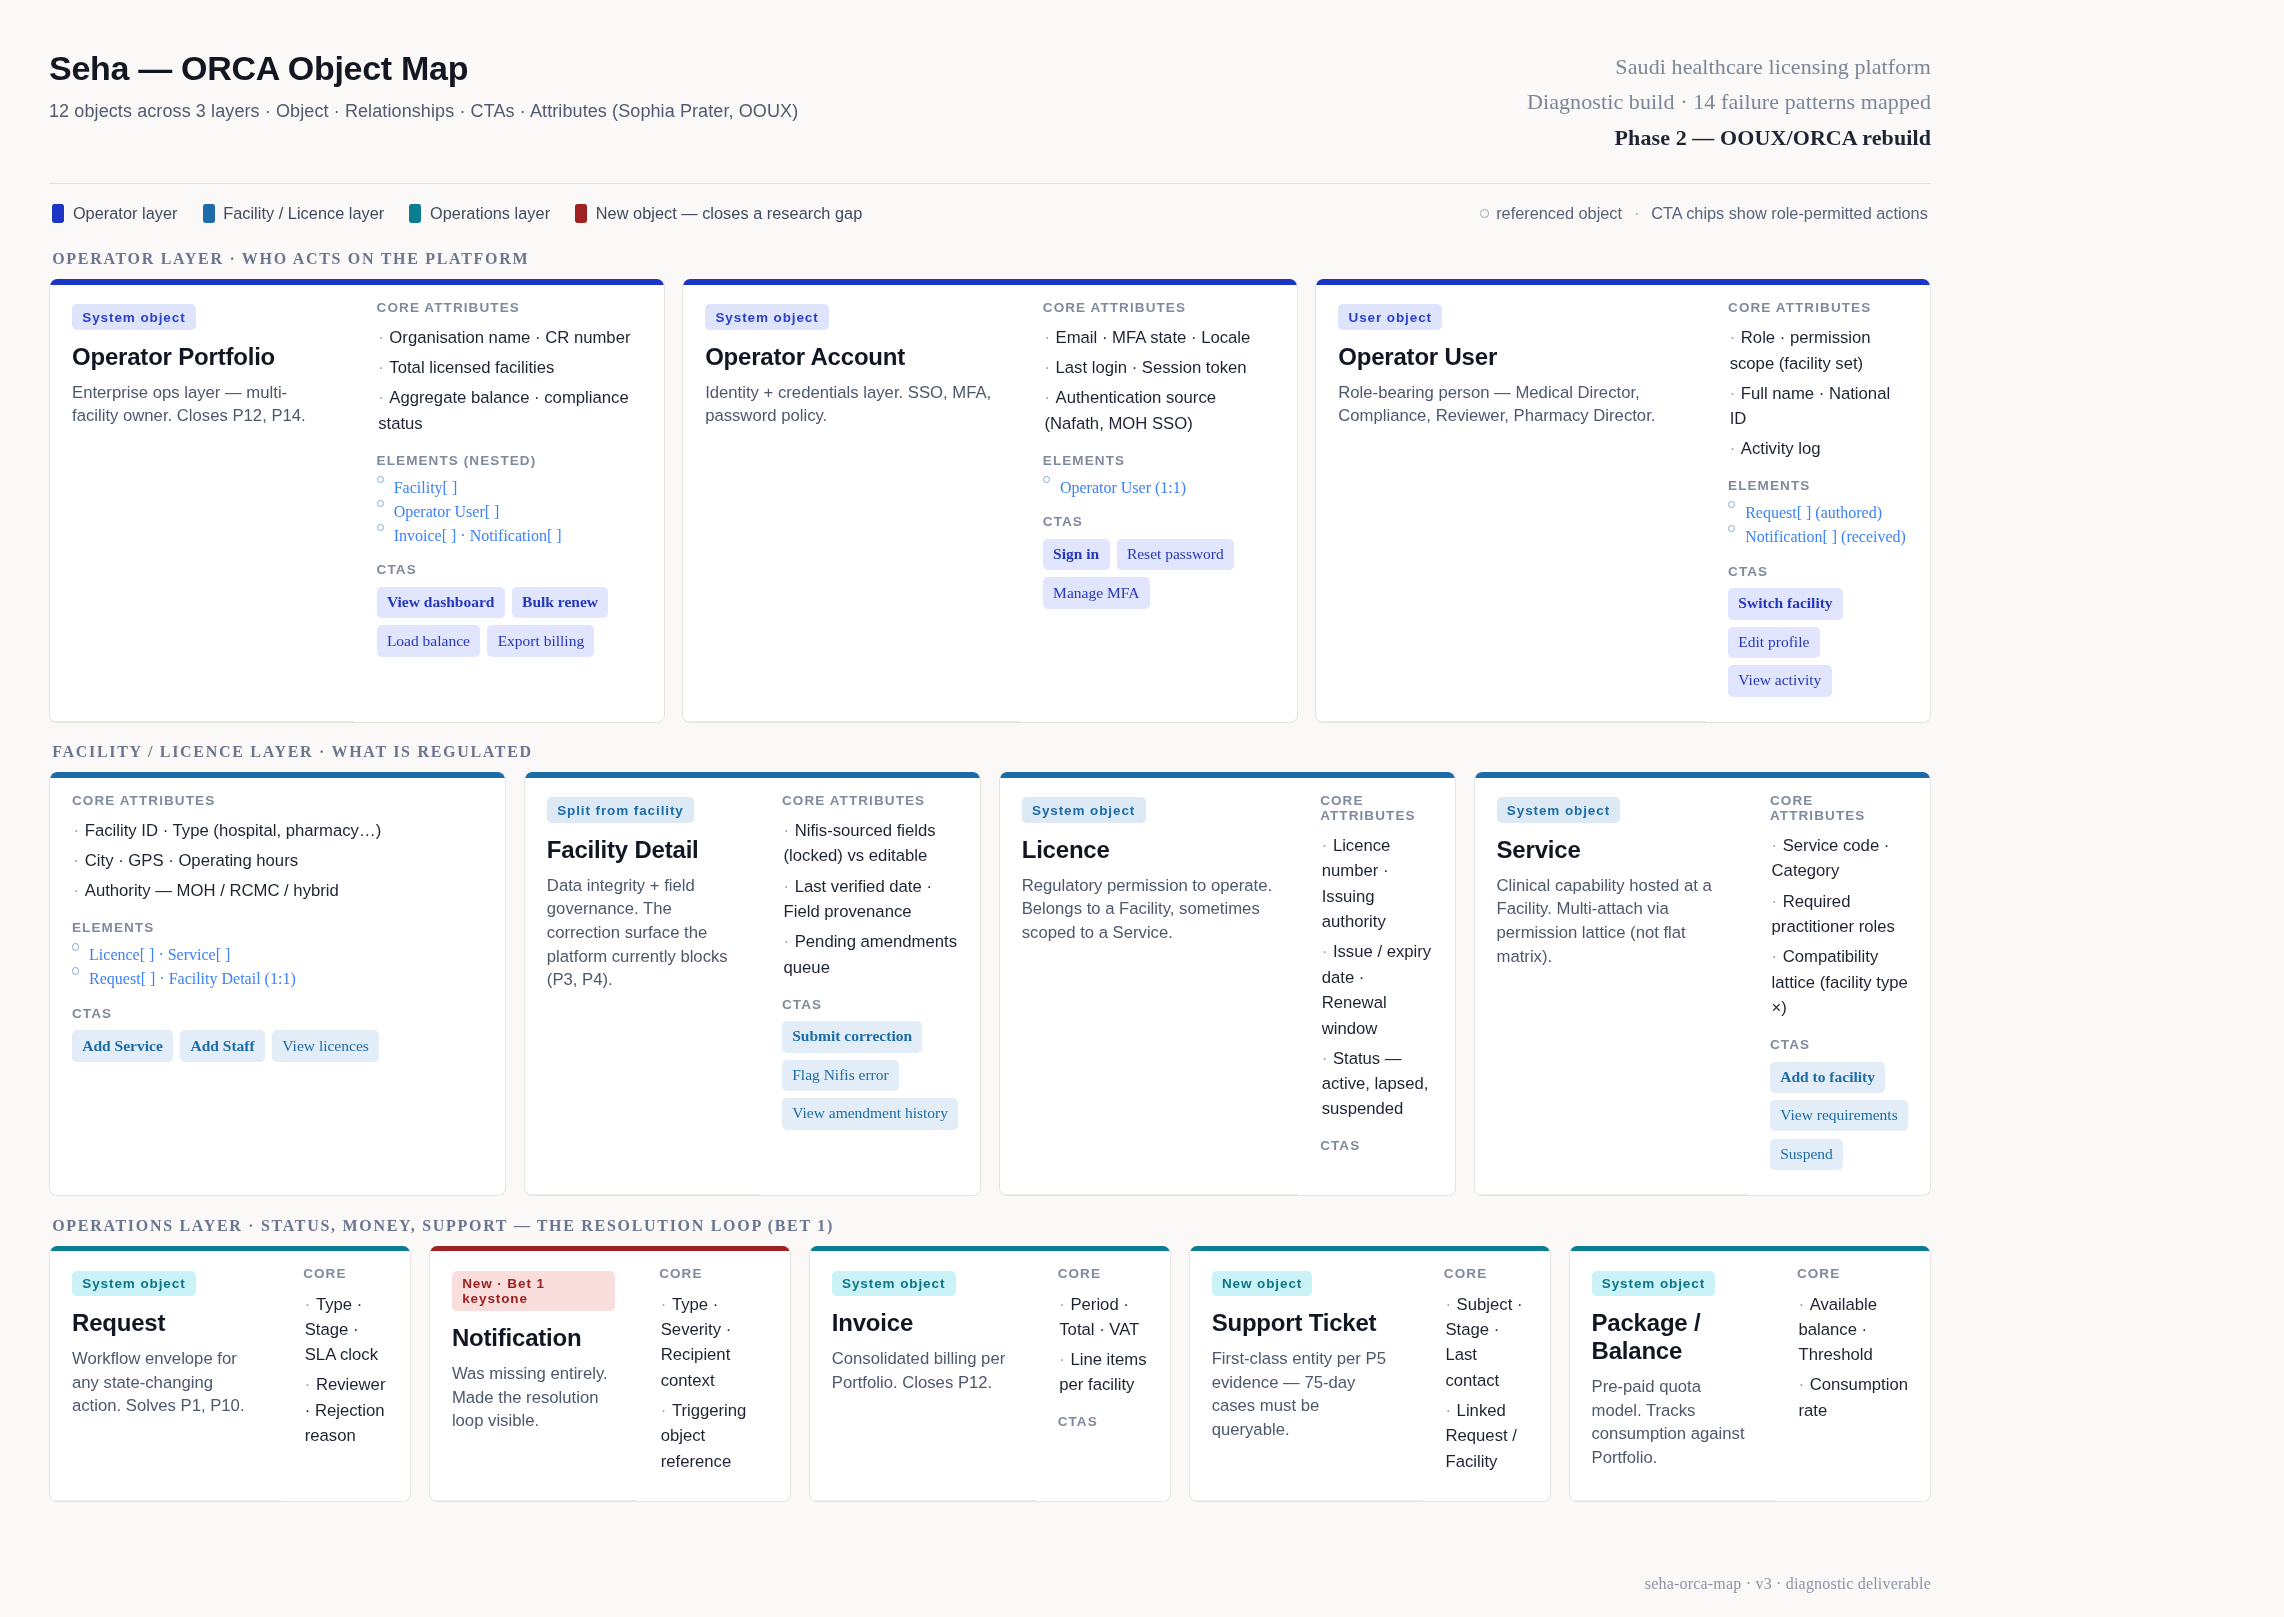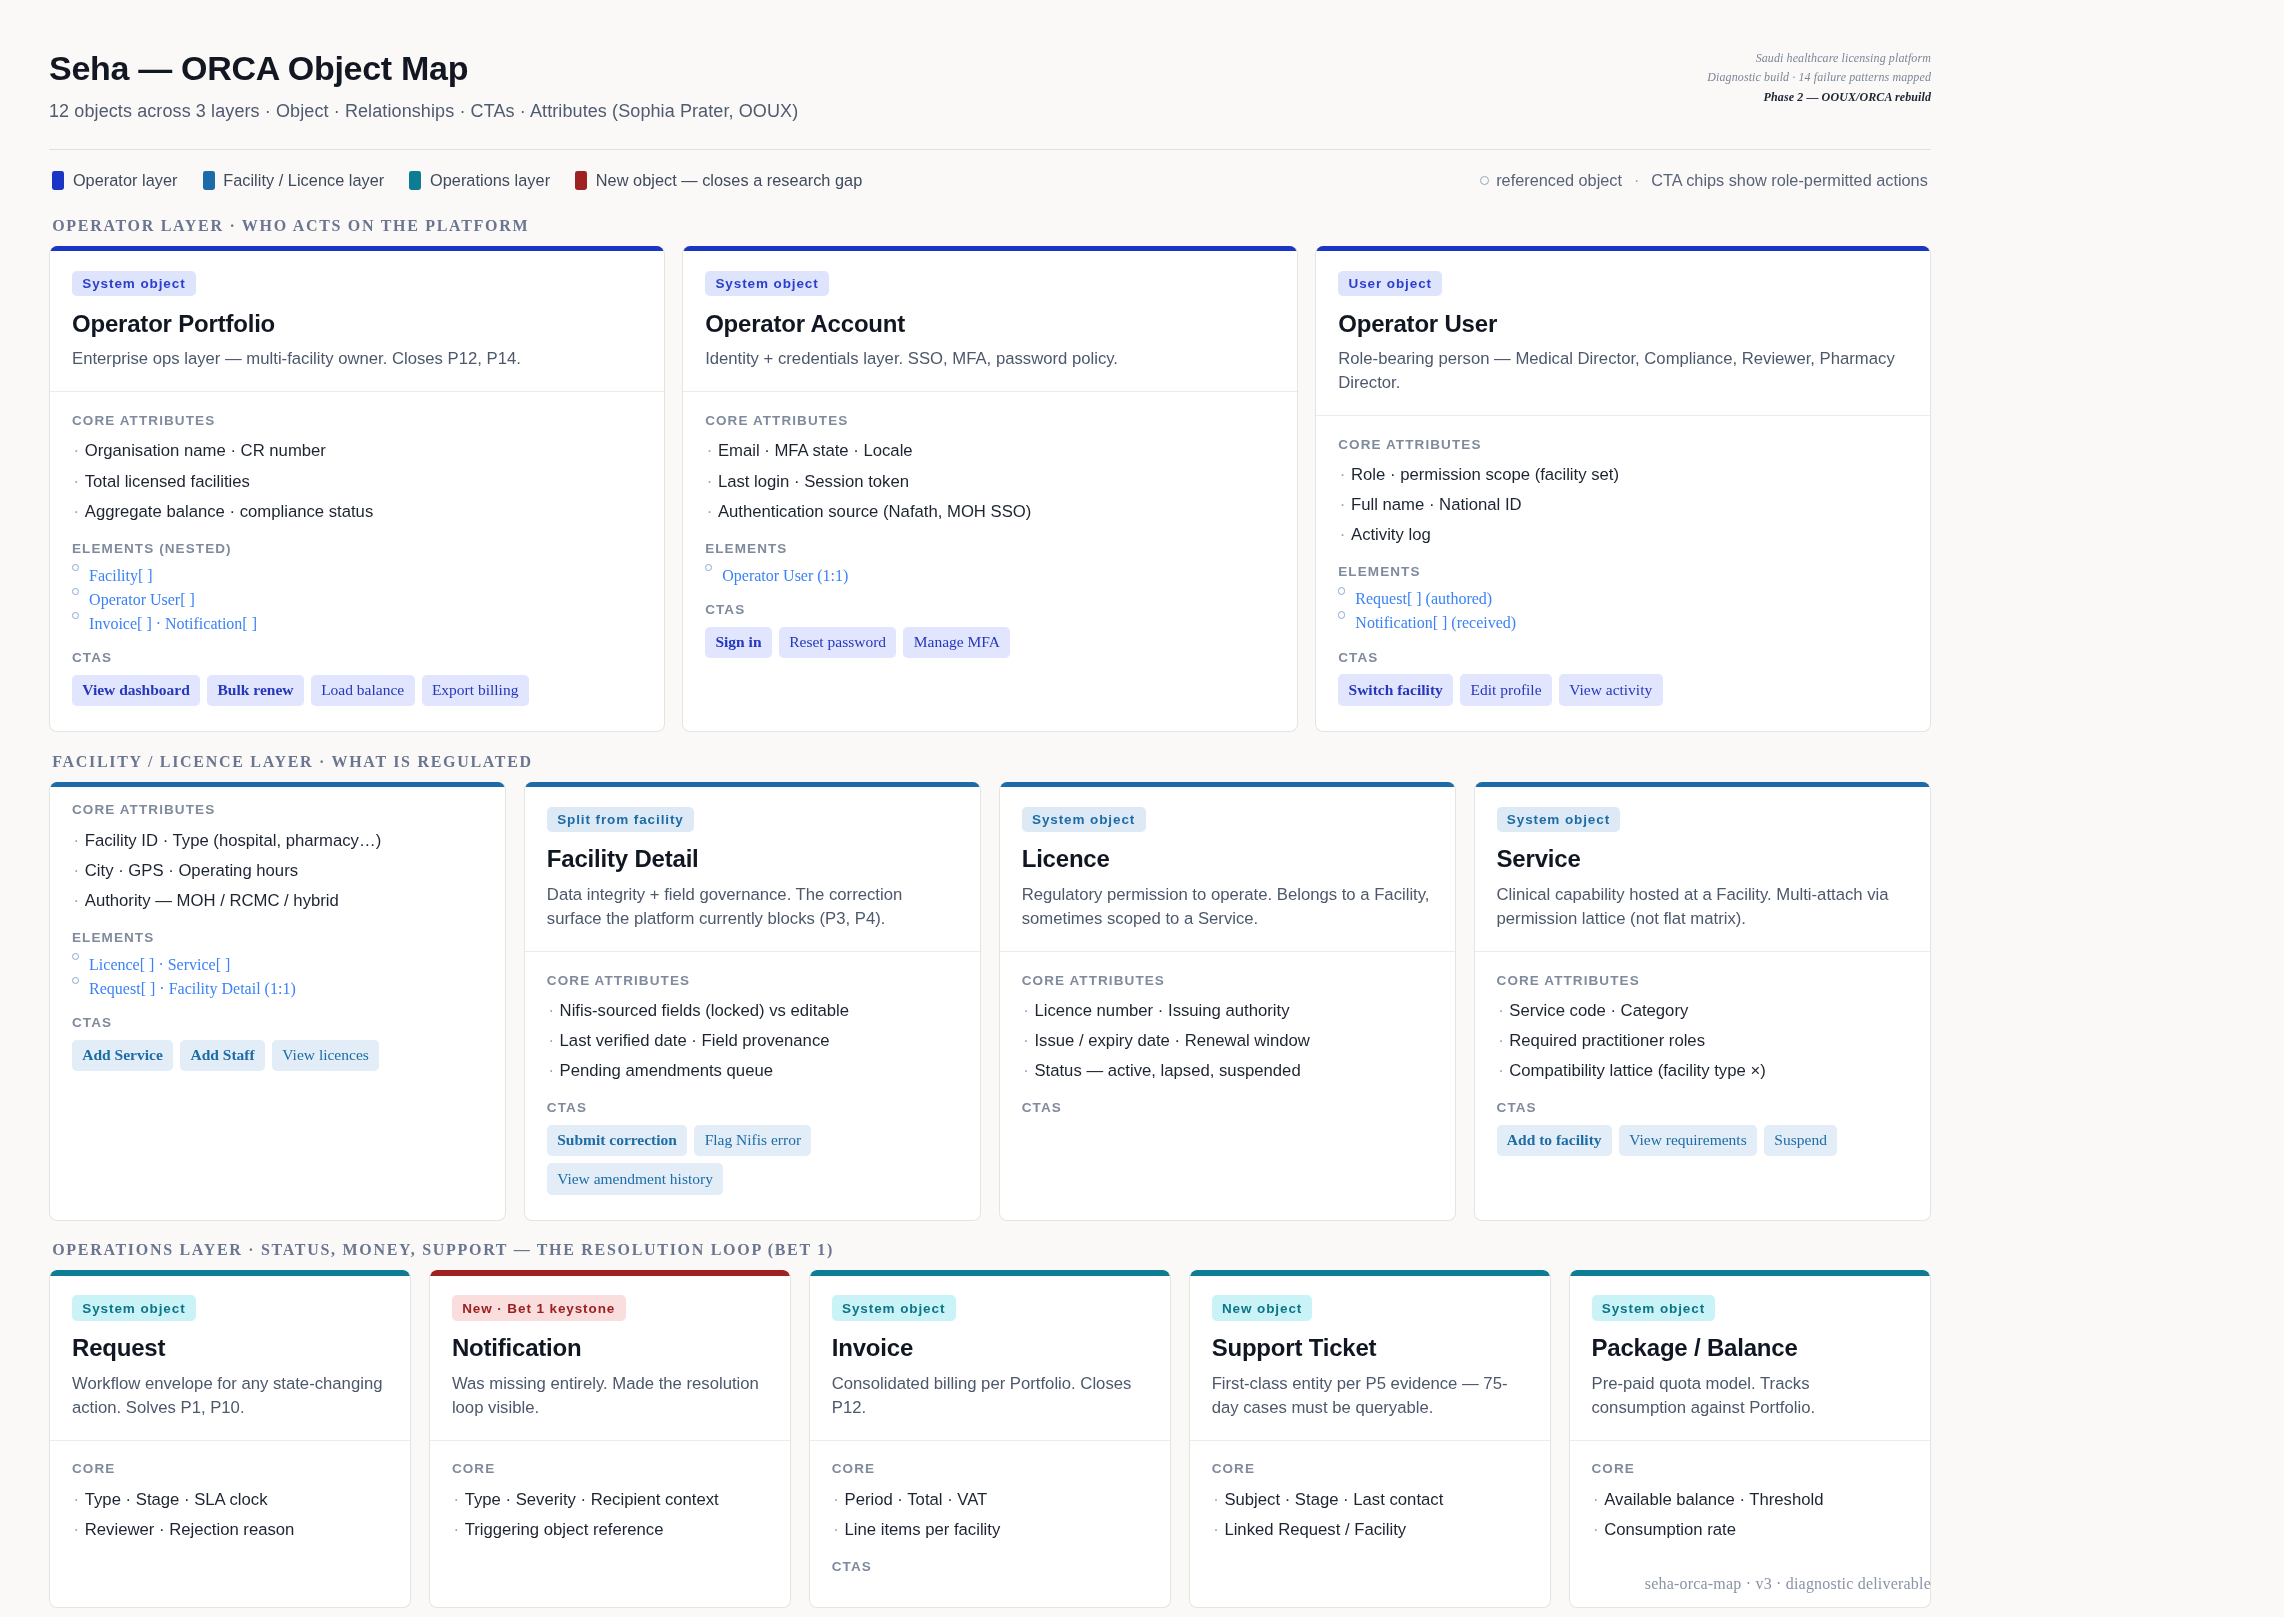--- a/index.html
+++ b/index.html
@@ -39,25 +39,24 @@
     font-size: 18px;
     color: #4e5b70;
     letter-spacing: 0.1px;
   }
   .mast-right {
     text-align: right;
     font-family: "Liberation Serif", serif;
     padding-top: 4.8px;
   }
   .mr-line {
-    font-size: 12px;
+    font-size: 22px;
     color: #7b8699;
     line-height: 1.62;
     letter-spacing: 0.1px;
-    font-style: italic;
   }
   .mr-line.strong {
     color: #1d2433;
     font-weight: bold;
   }
 
   
   .legendbar {
     display: flex;
     align-items: center;
@@ -100,21 +99,21 @@
   .section-head.s2 { margin-top: 20.6px; }
 
   
   .row { display: flex; gap: 17.4px; align-items: stretch; }
   .card {
     background: #ffffff;
     border: 1.3px solid #e6e4e0;
     border-radius: 8px;
     border-top: none;
     display: flex;
-    flex-direction: column;
+    flex-direction: row;
     overflow: hidden;
     position: relative;
     flex: 1 1 0;
   }
   .card::before {
     content: "";
     position: absolute;
     top: 0; left: 0; right: 0;
     height: 5.6px;
     border-radius: 8px 8px 0 0;

